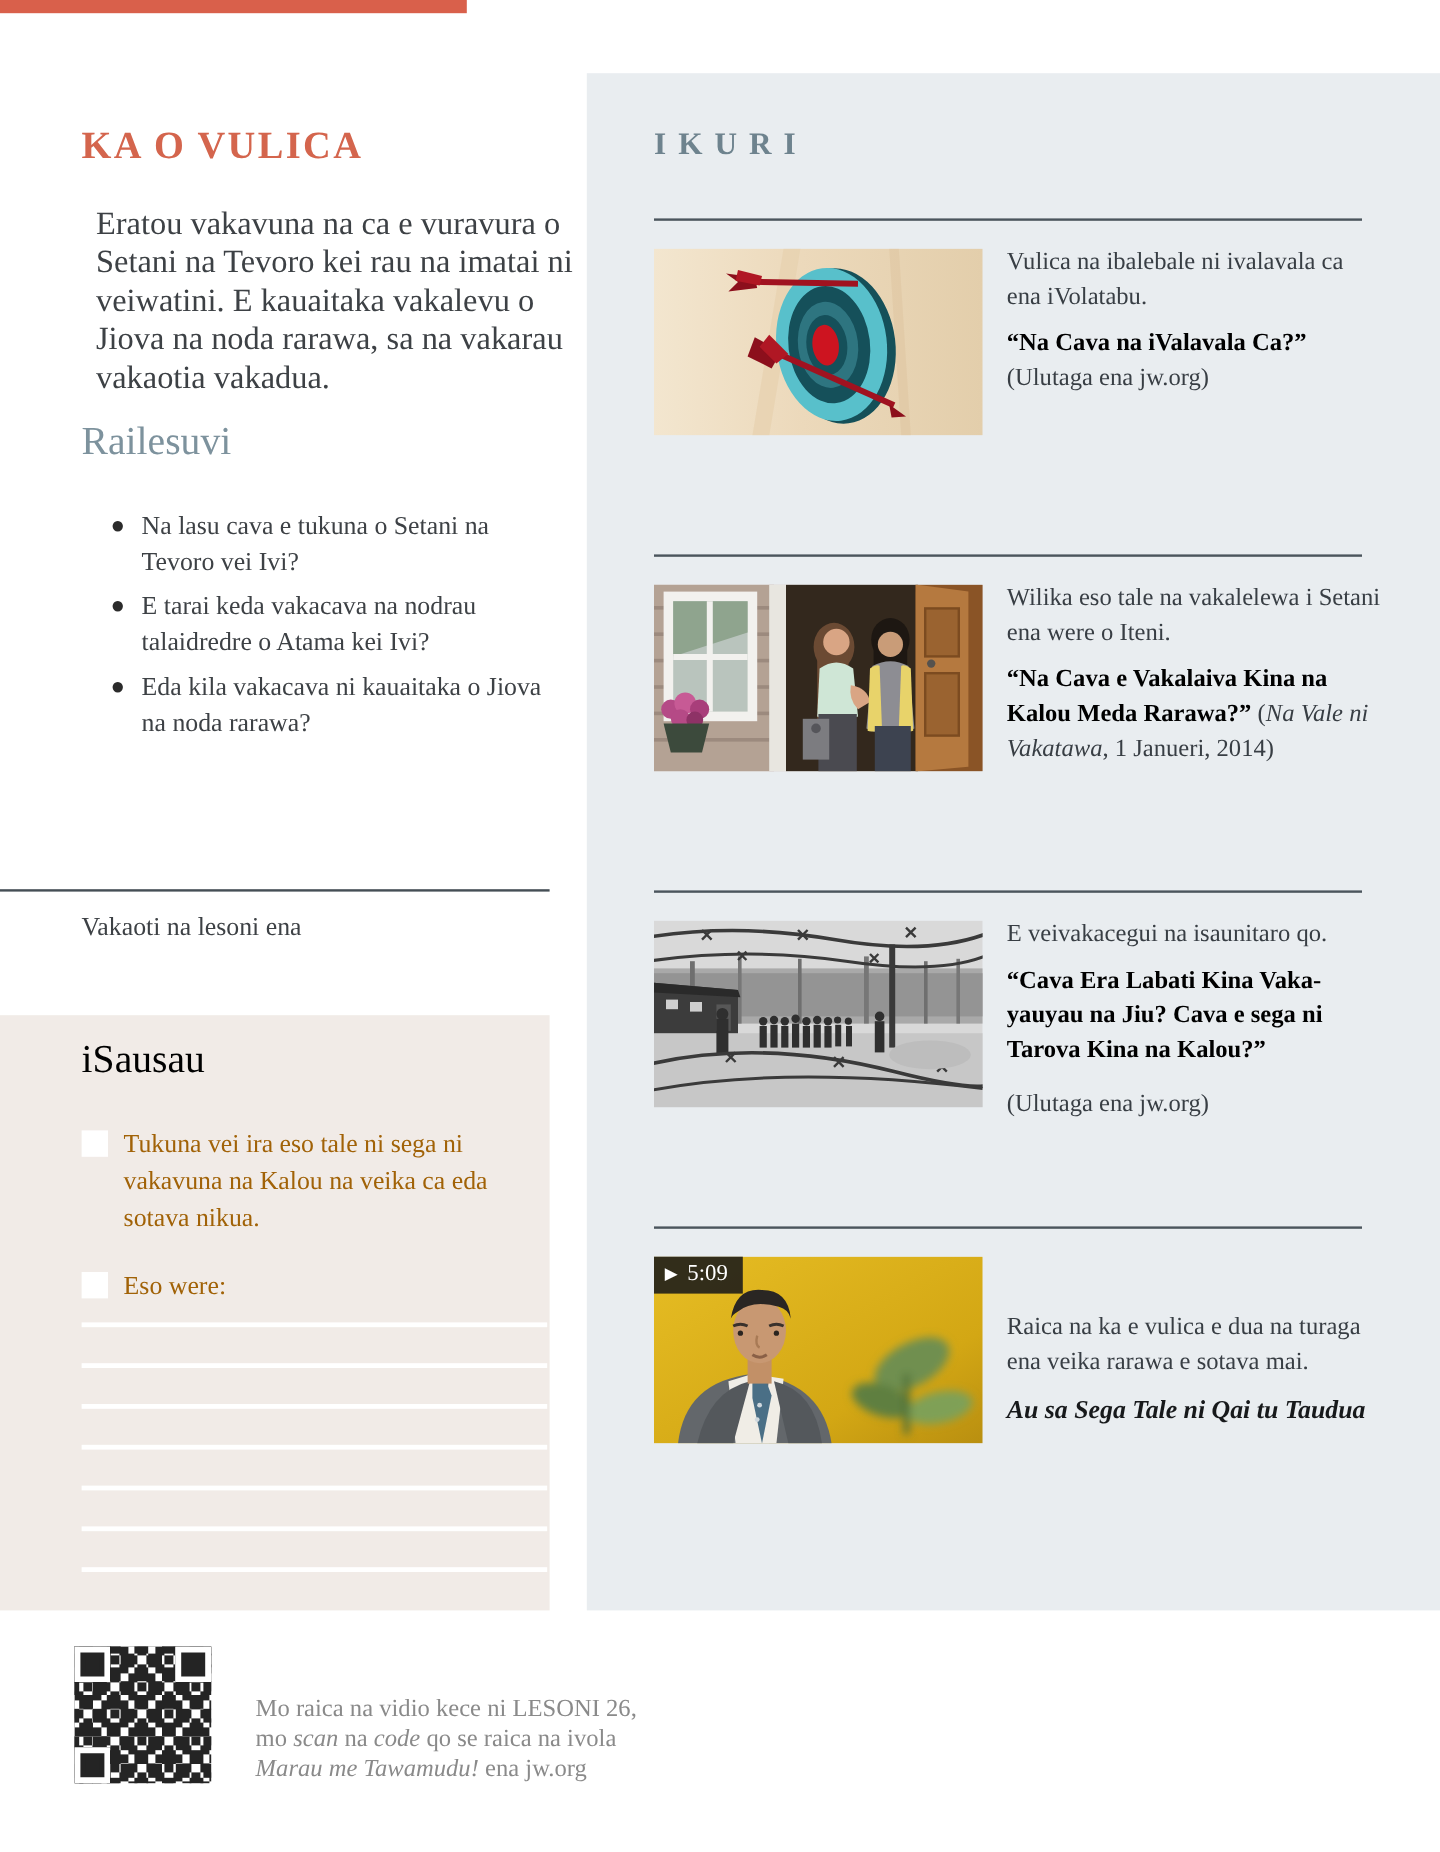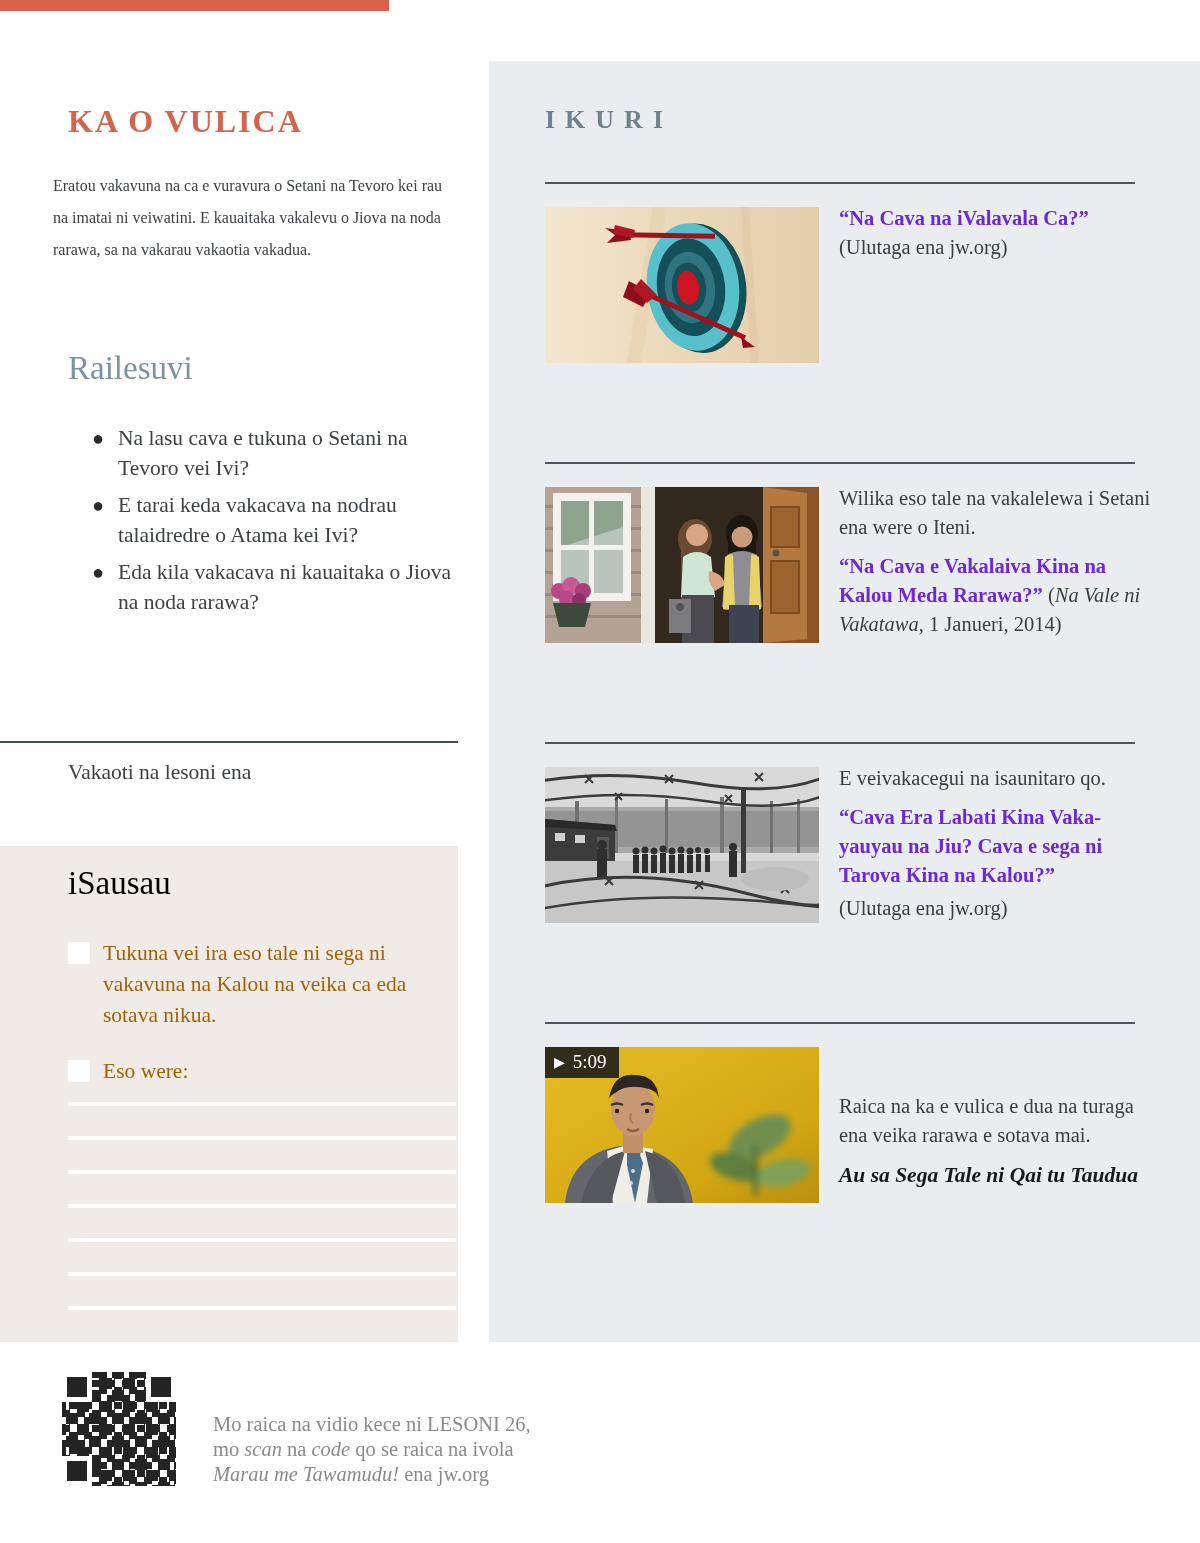--- a/index.html
+++ b/index.html
@@ -5,21 +5,21 @@
   html,body{margin:0;padding:0;background:#fff;}
   .sheet{position:relative;width:1200px;height:1543px;background:#ffffff;
          font-family:Liberation Serif, serif;overflow:hidden;}
   .abs{position:absolute;}
 
   
   .topbar{left:0;top:0;width:389px;height:11px;background:#d9604b;}
 
   
   .left-title{left:68px;top:103px;font-size:32px;font-weight:bold;letter-spacing:2px;color:#d4654d;}
-  .left-intro{left:53px;top:170px;width:402px;font-size:16px;line-height:32px;color:#3d4145;}
+  .left-intro{left:80px;top:170px;width:402px;font-size:27px;line-height:32px;color:#3d4145;}
   .review-title{left:68px;top:350px;font-size:33px;font-weight:500;color:#7d929d;}
   .bullets{left:92px;top:423px;width:366px;}
   .bullet-item{display:flex;margin-bottom:7px;font-size:21.5px;line-height:30px;color:#3d4145;}
   .bullet-dot{width:26px;flex:0 0 26px;font-size:20px;line-height:30px;color:#2b2b2b;}
   .left-divider{left:0;top:741px;width:458px;height:2px;background:#454e55;}
   .complete-note{left:68px;top:760px;font-size:21.5px;color:#3d4145;}
 
   
   .isausau{left:0;top:846px;width:458px;height:496px;background:#f1ebe7;}
   .isausau-title{left:68px;top:19px;font-size:33px;font-weight:500;color:#000000;position:absolute;}
@@ -34,21 +34,21 @@
   
   .panel{left:489px;top:61px;width:711px;height:1281px;background:#e9edf0;}
   .ikuri{position:absolute;left:56px;top:44px;font-size:26px;font-weight:bold;letter-spacing:10px;color:#6e838e;}
   .rule{position:absolute;left:56px;width:590px;height:2px;background:#4b555d;}
   .r1{top:121px;} .r2{top:401px;} .r3{top:681px;} .r4{top:961px;}
   .media{position:absolute;left:56px;width:274px;height:156px;overflow:hidden;}
   .m1{top:146px;} .m2{top:426px;} .m3{top:706px;} .m4{top:986px;}
   .caption{position:absolute;left:350px;width:312px;color:#383e44;font-size:20.5px;line-height:29px;}
   .c1{top:143px;} .c2{top:423px;} .c3{top:703px;} .c4{top:983px;margin-top:48px;}
   .caption p{margin:0 0 10px 0;}
-  .cap-bold{font-weight:bold;color:#6d28d9;}
+  .cap-bold{font-weight:bold;color:#000000;}
   .cap-bold-italic{font-weight:bold;font-style:italic;color:#17191b;font-size:21.5px;line-height:30px;}
   .cap-italic{font-style:italic;}
   .media svg{display:block;}
 
   
   .badge{position:absolute;left:0;top:0;background:rgba(25,25,25,0.88);color:#fff;
          font-size:19px;padding:4px 12px 5px 9px;display:flex;align-items:center;}
   .play-glyph{font-size:14px;margin-right:8px;}
 
   
@@ -147,20 +147,21 @@
         </g>
         <g>
           <rect x="88" y="84" width="120" height="5" fill="#a01220" transform="rotate(24 100 90)"></rect>
           <polygon points="84,74 106,86 98,100 78,90" fill="#8c0f1c"></polygon>
           <polygon points="96,72 112,88 102,96 88,82" fill="#b01724"></polygon>
           <polygon points="196,130 210,140 198,141" fill="#8c0f1c"></polygon>
         </g>
       </svg>
     </div>
     <div class="caption c1">
+      <p>Vulica na ibalebale ni ivalavala ca ena iVolatabu.</p>
       <p style="margin-bottom:0;"><span class="cap-bold">“Na Cava na iValavala Ca?”</span></p>
       <p><span>(Ulutaga ena jw.org)</span></p>
     </div>
 
     <div class="media m2">
       <svg width="274" height="156" viewBox="0 0 274 156">
         <rect width="274" height="156" fill="#c9b6a6"></rect>
         <g>
           <rect x="0" y="0" width="100" height="156" fill="#b4a294"></rect>
           <rect x="0" y="18" width="100" height="3" fill="#9c8a7e"></rect>
@@ -280,21 +281,21 @@
             <path d="M60 110 l8 8 M68 110 l-8 8"></path>
               <path d="M150 114 l8 8 M158 114 l-8 8"></path>
               <path d="M236 118 l8 8 M244 118 l-8 8"></path>
           </g>
         </g>
         <ellipse cx="230" cy="112" rx="34" ry="12" fill="#bdbdbd"></ellipse>
       </svg>
     </div>
     <div class="caption c3">
       <p>E veivakacegui na isaunitaro qo.</p>
-      <p style="margin-bottom:4px;"><span class="cap-bold">“Cava Era Labati Kina Vaka-yauyau na Jiu? Cava e sega ni Tarova Kina na Kalou?”</span></p>
+      <p style="margin-bottom:16px;"><span class="cap-bold">“Cava Era Labati Kina Vaka-yauyau na Jiu? Cava e sega ni Tarova Kina na Kalou?”</span></p>
       <p><span>(Ulutaga ena jw.org)</span></p>
     </div>
 
     <div class="media m4">
       <svg width="274" height="156" viewBox="0 0 274 156">
         <defs>
           <linearGradient id="yel" x1="0" y1="0" x2="1" y2="1">
             <stop offset="0" stop-color="#e6bd24"></stop>
               <stop offset="0.7" stop-color="#d3a714"></stop>
               <stop offset="1" stop-color="#b98f10"></stop>

